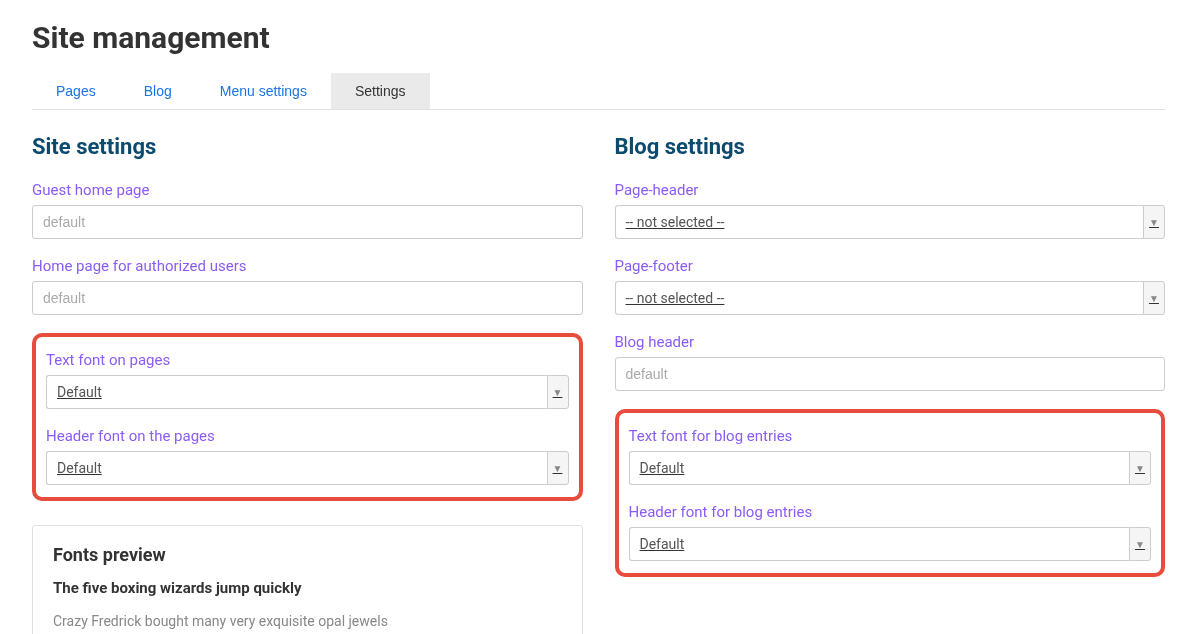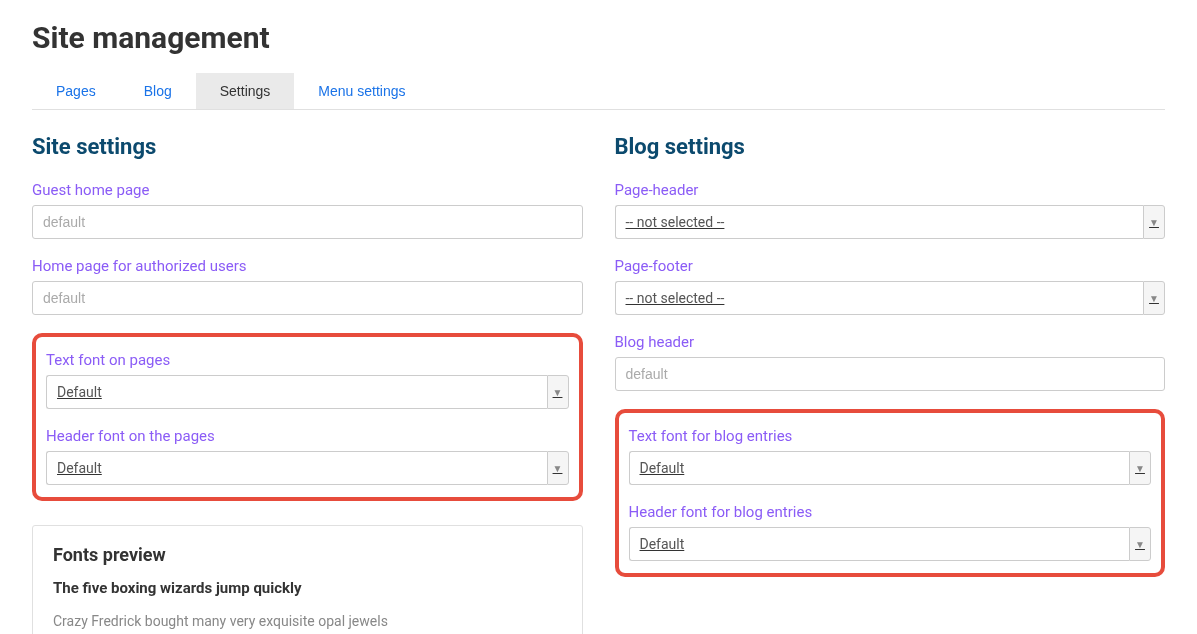--- a/index.html
+++ b/index.html
@@ -123,22 +123,22 @@
     }
   </style>
 </head>
 <body>
 
 <h1>Site management</h1>
 
 <div class="tabs">
   <button class="tab">Pages</button>
   <button class="tab">Blog</button>
+  <button class="tab">Menu settings</button>
   <button class="tab active">Settings</button>
-  <button class="tab">Menu settings</button>
 </div>
 
 <div class="columns">
 
   <div class="col">
     <h2>Site settings</h2>
 
     <div class="field">
       <label class="field-label">Guest home page</label>
       <input class="input" type="text" placeholder="default" style="">

